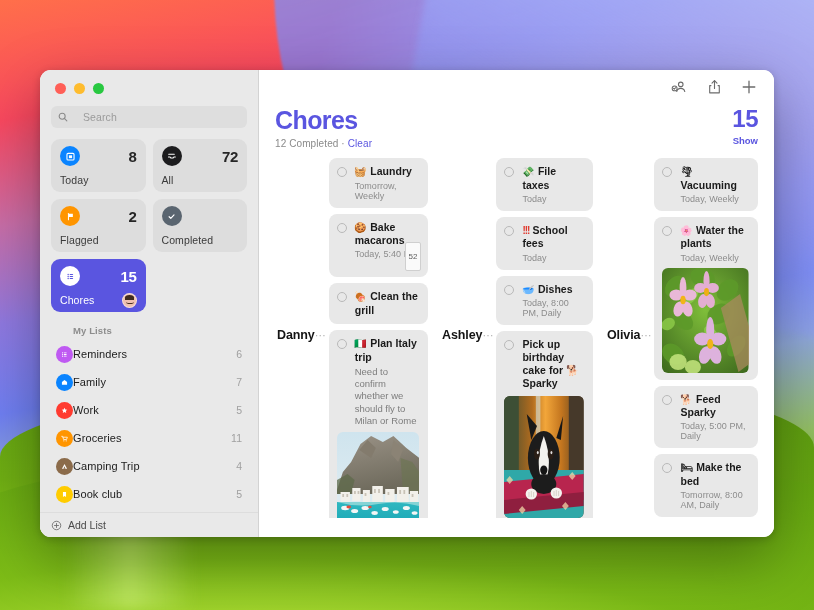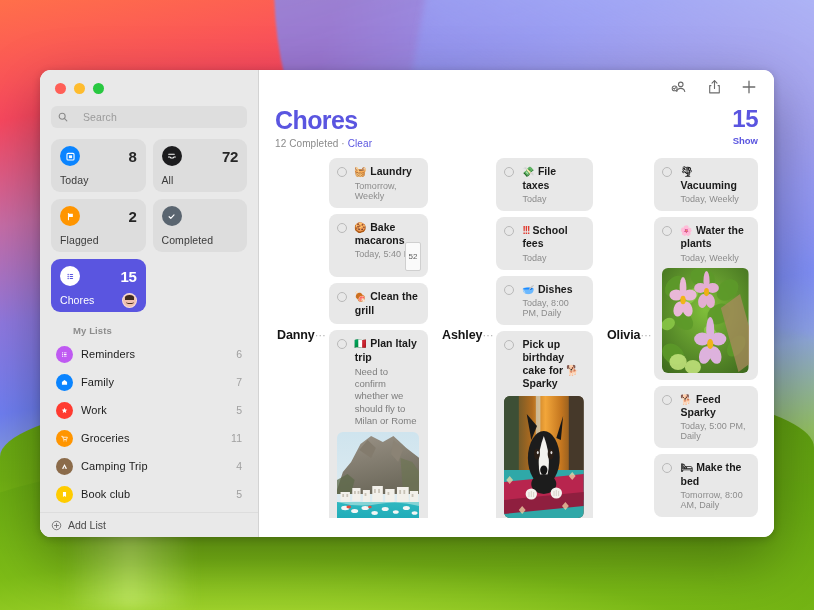--- a/index.html
+++ b/index.html
@@ -131,21 +131,21 @@
     content:""; position:absolute; left:3.5px; top:5.5px; width:8px; height:3px;
     border-bottom:1.5px solid #4a3224; border-radius:0 0 50% 50%;
   }
 
   .mylists-hdr {
     font-size:9.5px; color:#8d8d8d; font-weight:600;
     padding:13px 0 4px 17px; letter-spacing:.1px;margin-left:16px;
   }
   .lists { flex:1; overflow:hidden; padding:0 8px; }
   .list-row {
-    height:28px; display:flex; align-items:center; gap:8px;
+    height:28px; display:flex; align-items:center; 
     padding:0 8px; border-radius:6px;
   }
   .list-ico {
     width:17px; height:17px; border-radius:50%; flex:0 0 auto;
     display:flex; align-items:center; justify-content:center;
   }
   .list-name { font-size:11px; color:#1c1c1c; flex:1; letter-spacing:.1px; }
   .list-count { font-size:10.5px; color:#a0a0a0; }
 
   .addlist {

